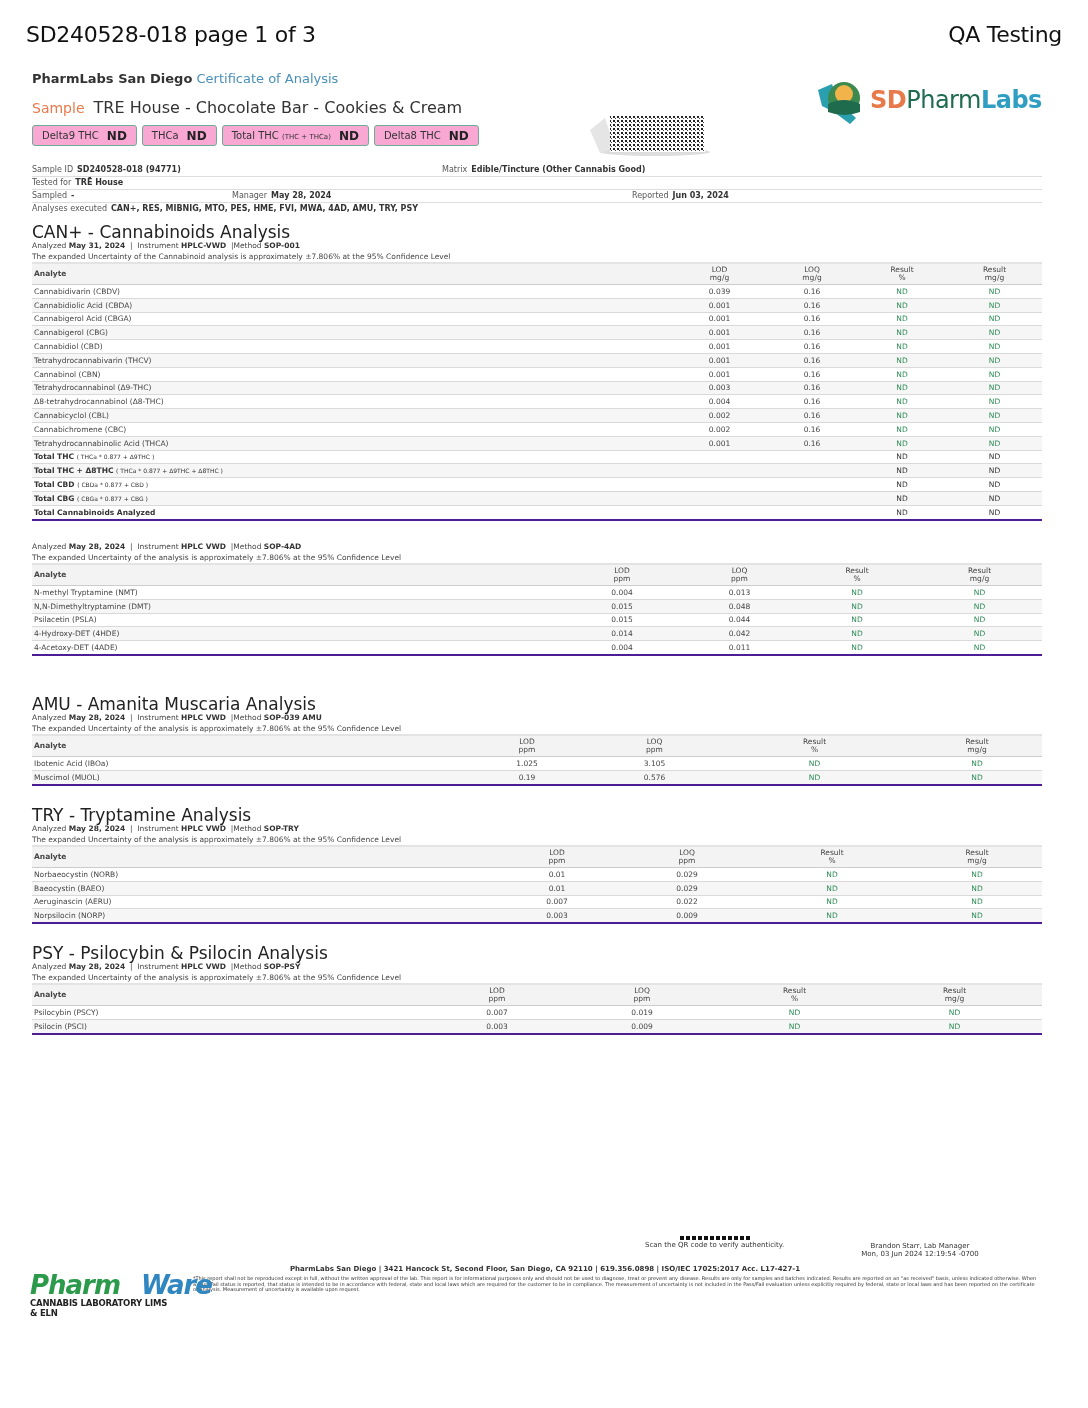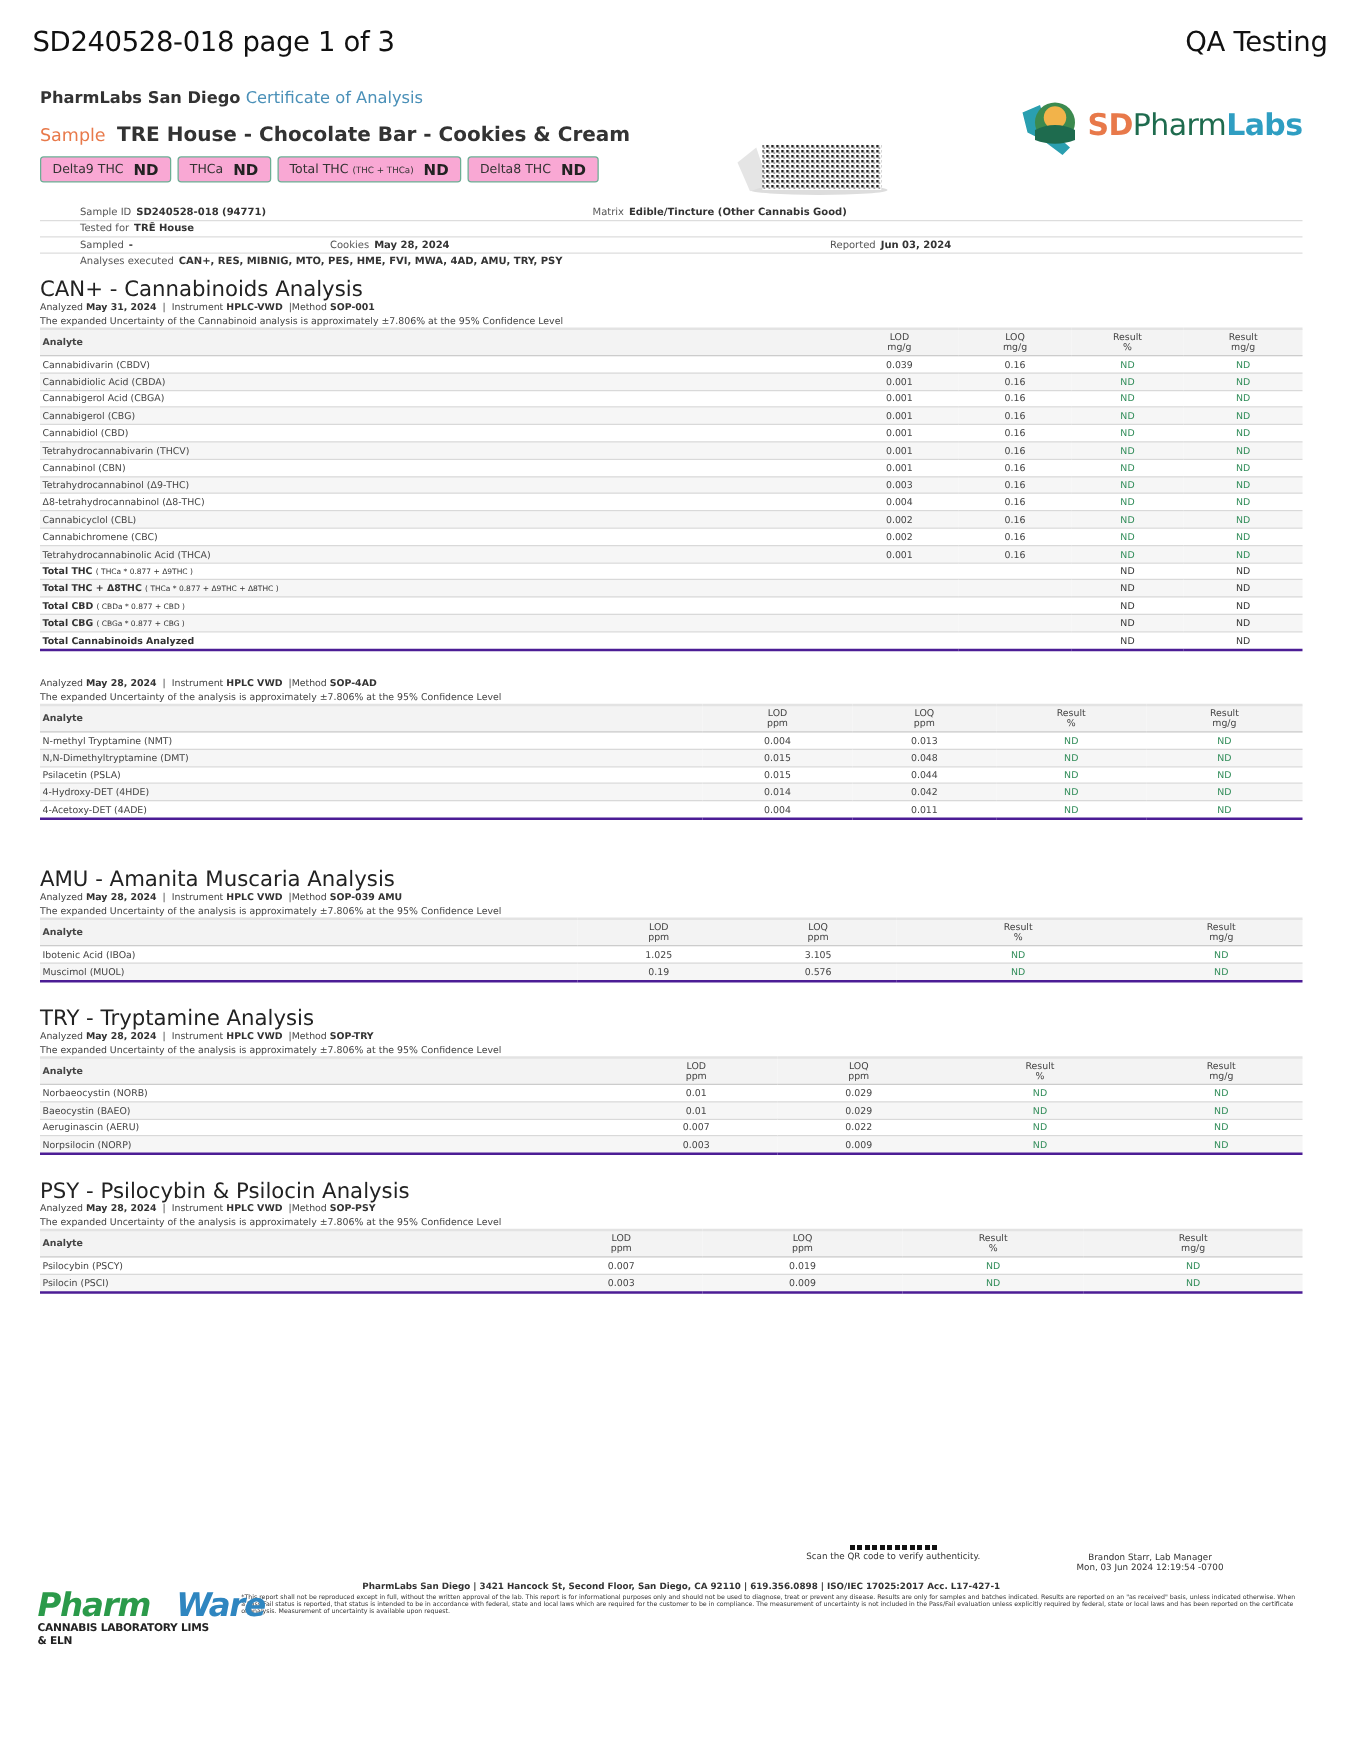--- a/index.html
+++ b/index.html
@@ -10,42 +10,42 @@
   .abs { position: absolute; }
   .page-header-left { left: 26px; top: 22px; font-size: 22px; color: #111; letter-spacing: -0.3px; }
   .page-header-right { right: 26px; top: 22px; font-size: 22px; color: #111; letter-spacing: -0.3px; }
 
   .lab-line { left: 32px; top: 71px; font-size: 13px; }
   .lab-name { font-weight: bold; color: #333; }
   .coa { color: #4a90b8; }
 
   .sample-line { left: 32px; top: 98px; }
   .sample-label { color: #e8794a; font-size: 14px; margin-right: 4px; }
-  .sample-name { font-size: 16px; font-weight: bold; color: #333; }
+  .sample-name { font-size: 16px; font-weight: normal; color: #333; }
 
   .pills { left: 32px; top: 125px; display: flex; gap: 5px; }
   .pill {
     background: #f9a8d4; border: 1px solid #6bae94; border-radius: 3px;
     height: 19px; padding: 0 9px; display: flex; align-items: center; gap: 8px;
     font-size: 10px; color: #333;
   }
   .pill .small { font-size: 7px; }
   .pill .val { font-weight: bold; font-size: 12px; color: #222; }
 
   .product-img { left: 585px; top: 108px; width: 130px; height: 50px; }
 
   .logo { left: 812px; top: 72px; width: 230px; height: 55px; display: flex; align-items: center; }
   .logo-text { font-size: 24px; font-weight: bold; letter-spacing: -0.5px; }
   .logo-sd { color: #e8794a; }
   .logo-pharm { color: #1e6b4e; font-weight: normal; }
   .logo-labs { color: #2f9ec2; }
 
   .info-block { left: 32px; top: 164px; width: 1010px; font-size: 8px; color: #444; }
   .info-row { height: 12px; border-bottom: 1px solid #ddd; display: flex; align-items: center; position: relative; }
-  .info-row .lbl { color: #555; margin-right: 4px; margin-left: 32px; }
+  .info-row .lbl { color: #555; margin-right: 4px; }
   .info-row .v { font-weight: bold; color: #333; }
   .info-row .item { position: absolute; top: 1px; }
 
   .section { position: absolute; left: 32px; width: 1010px; }
   .sec-title { font-size: 17px; color: #222; line-height: 18px; }
   .sec-meta { font-size: 7.5px; color: #444; line-height: 10px; }
   .sec-meta b { color: #333; }
   .sec-unc { font-size: 7.5px; color: #444; line-height: 11px; }
   table.results { width: 100%; border-collapse: collapse; font-size: 7.5px; color: #444; }
   table.results th { background: #f3f3f3; font-weight: normal; text-align: center; line-height: 8px; padding: 2px 0; border-top: 2px solid #e3e3e3; border-bottom: 1px solid #ccc; }
@@ -133,21 +133,21 @@
 <div class="abs info-block">
   <div class="info-row">
     <span class="item" style="left:0"><span class="lbl">Sample ID</span><span class="v">SD240528-018 (94771)</span></span>
     <span class="item" style="left:410px"><span class="lbl">Matrix</span><span class="v">Edible/Tincture (Other Cannabis Good)</span></span>
   </div>
   <div class="info-row">
     <span class="item" style="left:0"><span class="lbl">Tested for</span><span class="v">TRĒ House</span></span>
   </div>
   <div class="info-row">
     <span class="item" style="left:0"><span class="lbl">Sampled</span><span class="v">-</span></span>
-    <span class="item" style="left:200px"><span class="lbl">Cookies</span><span class="v">May 28, 2024</span></span>
+    <span class="item" style="left:200px"><span class="lbl">Manager</span><span class="v">May 28, 2024</span></span>
     <span class="item" style="left:600px"><span class="lbl">Reported</span><span class="v">Jun 03, 2024</span></span>
   </div>
   <div class="info-row" style="border-bottom:none">
     <span class="item" style="left:0"><span class="lbl">Analyses executed</span><span class="v">CAN+, RES, MIBNIG, MTO, PES, HME, FVI, MWA, 4AD, AMU, TRY, PSY</span></span>
   </div>
 </div>
 
 <div class="section" style="top:223px">
   <div class="sec-title">CAN+ - Cannabinoids Analysis</div>
   <div class="sec-meta">

